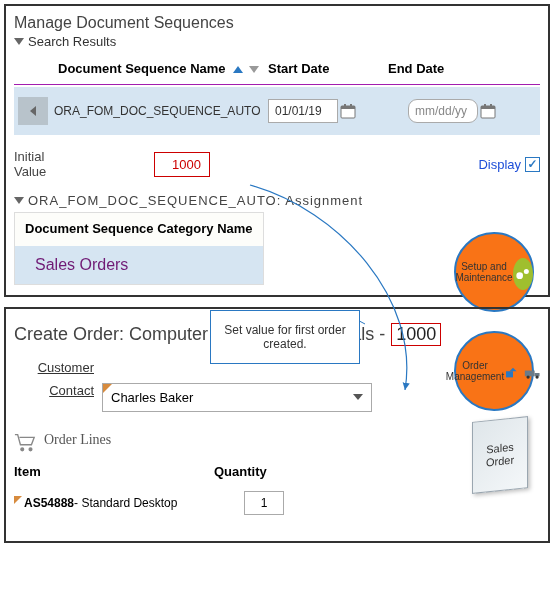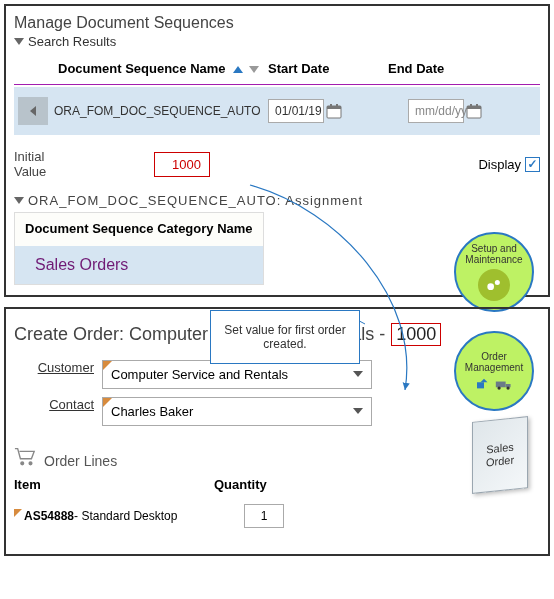--- a/index.html
+++ b/index.html
@@ -67,59 +67,59 @@
     align-items: center;
     font-size: 12px;
     color: #333;
     margin-top:2px;
   }
   .row-handle {
     width: 30px; height: 28px; background:#b8c3cb;
     display:flex;align-items:center;justify-content:center;margin-right:6px;
   }
   .date-input {
-    border:1px solid #aaa;background:#fff;padding:4px 6px;width:56px;
+    border:1px solid #aaa;background:#fff;padding:4px 6px;width:70px;
     font-size:12px;color:#333;margin-right:2px;
   }
-  .date-input.placeholder{color:#888;}
+  .date-input.placeholder{color:#888;border-radius:9px;}
   .cal-icon {
     display:inline-block;width:16px;height:16px;vertical-align:middle;
   }
   .cal-icon svg{width:16px;height:16px;}
   .initial-row {
     display:flex;align-items:center;margin-top:14px;font-size:13px;
   }
   .iv-label{width:60px;color:#444;}
   .iv-input{
     border:1px solid #c00;background:#fff;padding:4px 8px;width:56px;
     text-align:right;color:#c00;font-size:13px;margin-left:80px;
   }
-  .display-label{margin-left:auto;margin-right:4px;color:#000000;}
+  .display-label{margin-left:auto;margin-right:4px;color:#1d4ed8;}
   .checkbox{
     width:15px;height:15px;border:1px solid #2a78c2;
     display:inline-flex;align-items:center;justify-content:center;
     color:#2a78c2;font-weight:bold;font-size:12px;
   }
   .assign-head{
     font-size:13px;color:#444;margin-top:14px;letter-spacing:0.5px;
   }
   .cat-head{
     background:#fdfdfa;border:1px solid #ddd;border-bottom:none;
     padding:8px 10px;font-weight:bold;font-size:13px;width:250px;margin-top:4px;
     line-height:1.3;
   }
   .cat-row{
     background:#d6e5f2;border:1px solid #ddd;border-top:none;
     padding:10px 20px;font-size:16px;width:250px;color:#701a75;
   }
   .badge-circle{
     position:absolute;right:14px;
     width:80px;height:80px;border-radius:50%;
-    border:2px solid #2a78c2;background:#bef264;
-    display:flex;flex-direction:column;align-items:center;justify-content:center;
+    border:2px solid #2a78c2;background:#f97316;
+    display:flex;align-items:center;justify-content:center;
     font-size:10px;color:#333;text-align:center;line-height:1.1;
   }
   .badge-top{top:226px;}
   .gear-disc{
     width:32px;height:32px;border-radius:50%;background:#9fbf2e;
     margin-top:4px;display:flex;align-items:center;justify-content:center;
   }
   .gear-disc svg{width:20px;height:20px;fill:#fff;}
   .callout{
     position:absolute;left:210px;top:310px;width:150px;
@@ -147,21 +147,21 @@
   .dd-corner{
     position:absolute;left:0;top:0;width:0;height:0;
     border-top:9px solid #d78b3e;border-right:9px solid transparent;
   }
   .dd-arrow{
     margin-left:auto;width:0;height:0;
     border-left:5px solid transparent;border-right:5px solid transparent;
     border-top:6px solid #555;
   }
   .order-lines-row{
-    display:flex;align-items:flex-end;margin-top:20px;font-size:14px;color:#555;
+    display:flex;align-items:flex-start;margin-top:20px;font-size:14px;color:#555;font-family:Liberation Serif, serif;
   }
   .cart-icon svg{width:22px;height:20px;stroke:#888;fill:none;stroke-width:1.5;}
   .tbl-head{
     display:flex;margin-top:8px;font-weight:bold;font-size:13px;
   }
   .tbl-head .c-item{width:200px;}
   .tbl-head .c-qty{width:80px;}
   .tbl-row{
     display:flex;align-items:center;font-size:12px;margin-top:12px;
   }
@@ -275,25 +275,20 @@
 </svg>
 
 <div class="panel" style="padding-bottom:26px;margin-top:10px;">
   <div class="create-title">
     <span>Create Order: Computer Service and Rentals -</span>
     <span class="create-num">1000</span>
   </div>
 
   <div class="form-row">
     <div class="form-label">Customer</div>
-    <div class="dd">
-      <span class="dd-corner"></span>
-      <span>Computer Service and Rentals</span>
-      <span class="dd-arrow"></span>
-    </div>
   </div>
 
   <div class="form-row">
     <div class="form-label">Contact</div>
     <div class="dd">
       <span class="dd-corner"></span>
       <span>Charles Baker</span>
       <span class="dd-arrow"></span>
     </div>
   </div>

